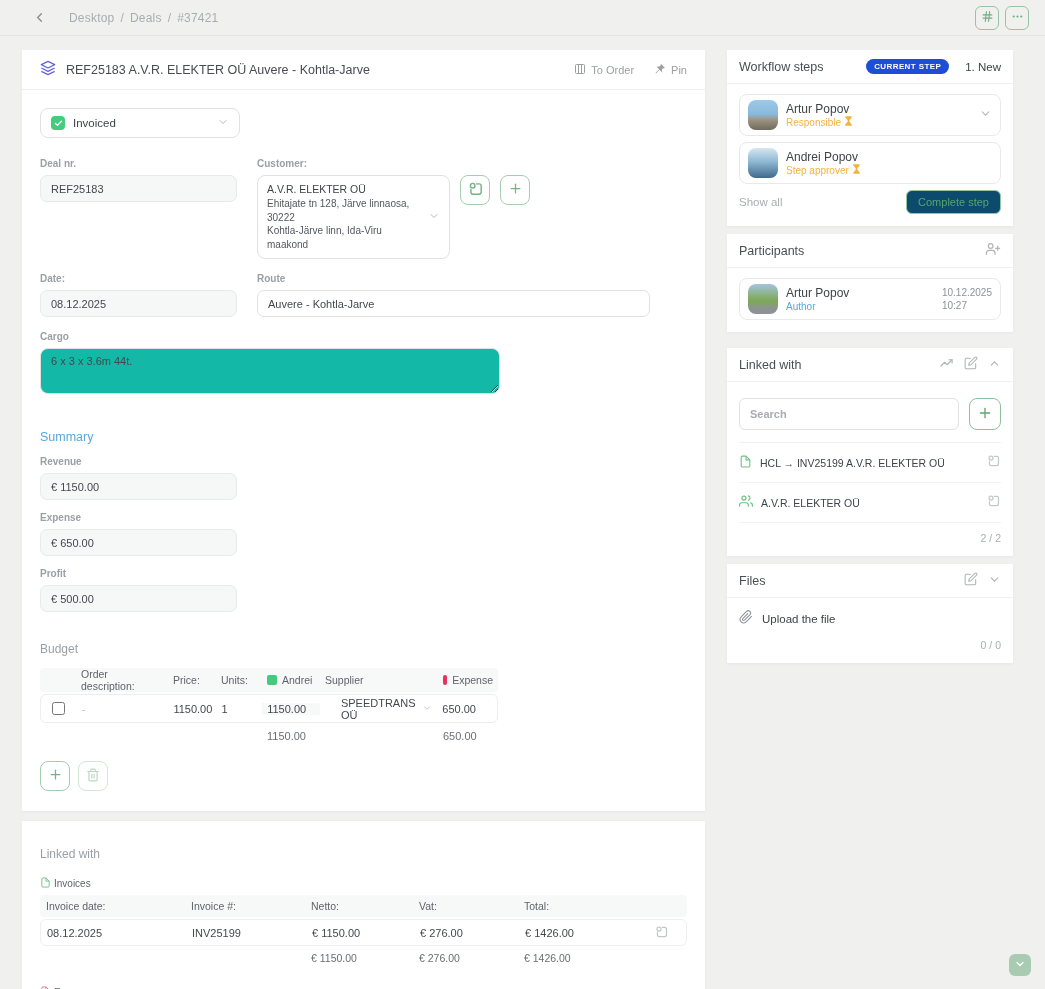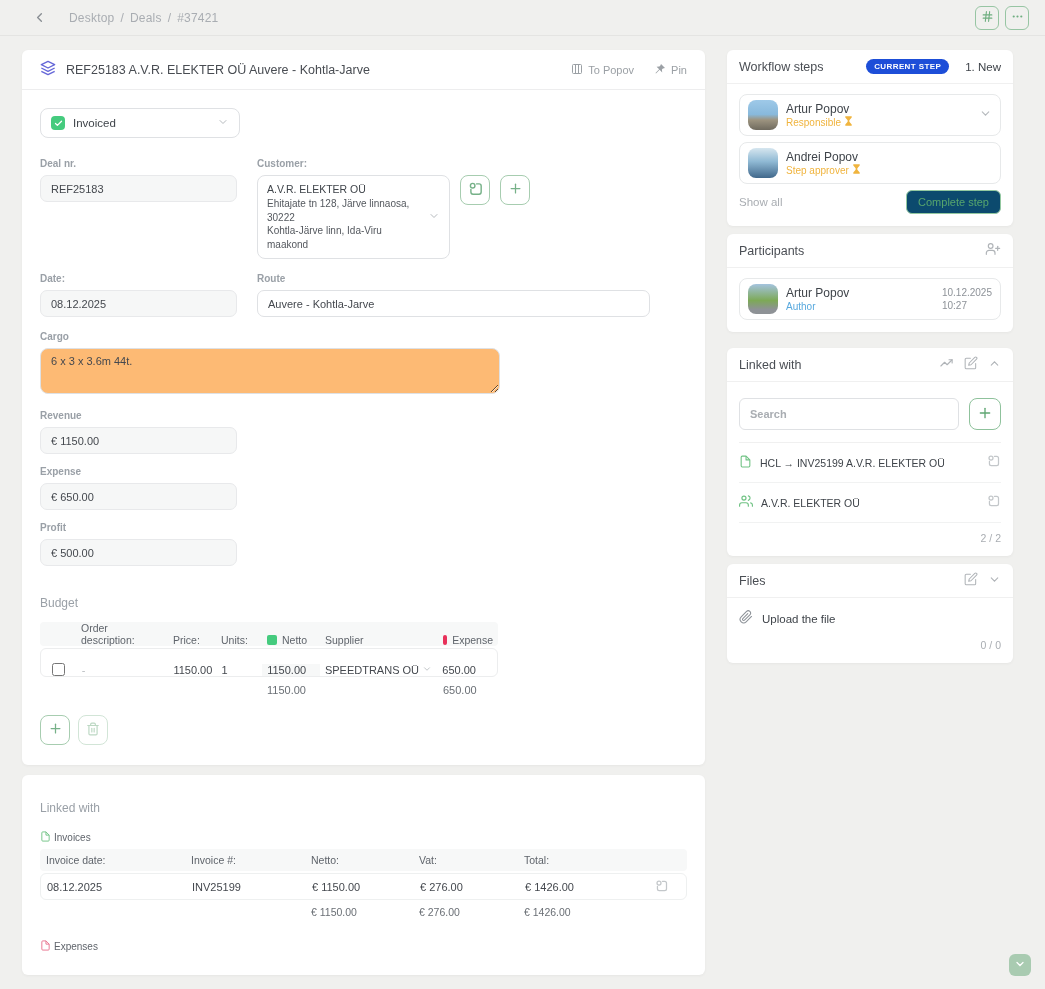--- a/index.html
+++ b/index.html
@@ -13,21 +13,21 @@
   .breadcrumb { font-size:12px; color:#a9adb2; letter-spacing:.2px; display:flex; gap:6px; }
   .breadcrumb .bc-item { cursor:pointer; }
   .topbar-spacer { flex:1; }
   .topbar-actions { display:flex; gap:6px; }
   .tb-btn { width:24px; height:24px; border:1px solid #97c5a3; border-radius:6px; background:transparent; color:#6fae80; display:flex; align-items:center; justify-content:center; cursor:pointer; font-family:inherit; }
 
   
   .layout { display:flex; gap:22px; padding:14px 22px 0; align-items:flex-start; }
   .main-col { width:683px; display:flex; flex-direction:column; gap:10px; }
   .sidebar { width:286px; display:flex; flex-direction:column; gap:8px; }
-  .card { background:#fff; border-radius:6px; box-shadow:0 1px 3px rgba(60,60,60,.05); }
+  .card { background:#fff; border-radius:0; box-shadow:0 1px 3px rgba(60,60,60,.05); }
 
   
   .main-card { padding:0 18px 20px; }
   .deal-header { height:40px; display:flex; align-items:center; gap:10px; border-bottom:1px solid #ededee; margin:0 -18px; padding:0 18px; }
   .deal-title { font-size:12.5px; font-weight:500; color:#484c52; }
   .header-actions { margin-left:auto; display:flex; gap:20px; }
   .h-action { display:flex; align-items:center; gap:5px; font-size:11px; color:#9ba0a5; cursor:pointer; }
 
   .status-select { margin-top:18px; width:200px; height:30px; border:1px solid #dfe1e4; border-radius:8px; display:flex; align-items:center; gap:8px; padding:0 10px; cursor:pointer; background:#fff; }
   .check-sq { width:14px; height:14px; border-radius:4px; background:#45cb7e; display:flex; align-items:center; justify-content:center; }
@@ -45,42 +45,42 @@
   .customer-wrap { display:flex; gap:10px; }
   .customer-box { width:193px; border:1px solid #dfe1e4; border-radius:8px; padding:7px 9px; display:flex; gap:6px; cursor:pointer; background:#fff; }
   .customer-lines { flex:1; }
   .cust-name { font-size:10.5px; color:#3f444a; margin-bottom:2px; }
   .cust-addr { font-size:10px; color:#54585e; line-height:1.35; }
   .customer-box .chev { color:#b6babe; align-self:center; }
   .sq-btn { width:30px; height:30px; border:1px solid #a7cdb0; border-radius:8px; background:#fff; color:#76b188; display:flex; align-items:center; justify-content:center; cursor:pointer; }
   .sq-btn.disabled { border-color:#d2e5d7; color:#bcd8c3; cursor:default; }
 
   .cargo-group { margin-top:14px; width:460px; }
-  .cargo-ta { width:100%; height:46px; border:1px solid #dfe1e4; border-radius:8px; background:#fdba74; font-family:inherit; font-size:11px; color:#44484e; padding:6px 10px; resize:both; }
+  .cargo-ta { width:100%; height:46px; border:1px solid #dfe1e4; border-radius:8px; background:#14b8a6; font-family:inherit; font-size:11px; color:#44484e; padding:6px 10px; resize:both; }
 
   .summary-title { margin-top:32px; font-size:12.5px; color:#58a9de; }
   .sum-group { margin-top:12px; width:197px; }
 
   .budget-title { margin-top:30px; font-size:12px; color:#9aa0a7; }
   .btable { margin-top:12px; width:458px; font-size:11px; }
-  .brow { display:flex; align-items:flex-end; }
+  .brow { display:flex; align-items:center; }
   .bhead { background:#f7f8f8; border-radius:4px; height:24px; font-size:10.5px; color:#5f646b; }
   .bcell { display:flex; align-items:center; padding:0 5px; gap:5px; }
   .c-check { width:36px; justify-content:center; }
   .c-desc { width:92px; }
   .c-price { width:48px; }
   .c-units { width:46px; }
   .c-summa { width:58px; }
   .c-supplier { width:118px; }
   .c-expense { width:60px; }
   .sq-mark { width:10px; height:10px; border-radius:2px; }
   .bdata { border:1px solid #ecedee; border-radius:6px; margin-top:2px; height:29px; color:#44484e; background:#fff; }
   .bdata .c-summa { background:#f7f8f8; }
   .bdata .dash { color:#b9bdc1; }
-  .supplier-select { display:flex; align-items:center; width:100%; cursor:pointer; }
+  .supplier-select { display:flex; align-items:center; width:100%; cursor:pointer;margin-left:16px; }
   .supplier-select .chev { margin-left:auto; color:#b6babe; }
   .btotals { height:26px; color:#6a6f75; align-items:center; }
   .btn-row { margin-top:12px; display:flex; gap:8px; }
 
   
   .bottom-card { padding:16px 18px 22px; }
   .lw-title { font-size:12px; color:#9aa0a7; margin-top:10px; }
   .subsec { display:flex; align-items:center; gap:3px; margin-top:16px; font-size:10px; color:#5f646b; }
   .ltable { width:100%; font-size:11px; margin-top:5px; }
   .lrow { display:flex; align-items:center; }
@@ -173,21 +173,21 @@
             </svg>
         </span>
         <span class="deal-title">REF25183 A.V.R. ELEKTER OÜ Auvere - Kohtla-Jarve</span>
         <div class="header-actions">
           <span class="h-action">
             <span class="icon"><svg width="12" height="12" viewBox="0 0 24 24" fill="none" stroke="#9ba0a5" stroke-width="2">
                   <rect x="3" y="3" width="18" height="18" rx="2"></rect>
                   <line x1="9" y1="3" x2="9" y2="21"></line>
                   <line x1="15" y1="3" x2="15" y2="21"></line>
                 </svg></span>
-            <span>To Popov</span>
+            <span>To Order</span>
           </span>
           <span class="h-action">
             <span class="icon"><svg width="12" height="12" viewBox="0 0 24 24" fill="#9ba0a5">
                   <path d="M14 2l8 8-4.2 1.2-2 2 .6 5.6-5.1-5.1L4 21l-1-1 7.3-7.3-5.1-5.1L10.8 7l2-2z"></path>
                 </svg></span>
             <span>Pin</span>
           </span>
         </div>
       </div>
 
@@ -246,20 +246,21 @@
           <label class="flabel">Route</label>
           <input class="finput white" value="Auvere - Kohtla-Jarve" style="">
         </div>
       </div>
 
       <div class="cargo-group">
         <label class="flabel">Cargo</label>
         <textarea class="cargo-ta" style="">6 x 3 x 3.6m 44t.</textarea>
       </div>
 
+      <div class="summary-title">Summary</div>
 
       <div class="sum-group">
         <label class="flabel">Revenue</label>
         <input class="finput" readonly="" value="€ 1150.00" style="">
       </div>
       <div class="sum-group">
         <label class="flabel">Expense</label>
         <input class="finput" readonly="" value="€ 650.00" style="">
       </div>
       <div class="sum-group">
@@ -270,21 +271,21 @@
       <div class="budget-title">Budget</div>
 
       <div class="btable">
         <div class="brow bhead">
           <div class="bcell c-check"></div>
           <div class="bcell c-desc">Order description:</div>
           <div class="bcell c-price">Price:</div>
           <div class="bcell c-units">Units:</div>
           <div class="bcell c-summa">
               <span class="sq-mark" style="background:#45cb7e;"></span>
-              <span>Netto</span>
+              <span>Andrei</span>
             </div>
           <div class="bcell c-supplier">Supplier</div>
           <div class="bcell c-expense">
               <span class="sq-mark" style="background:#e8315a;"></span>
               <span>Expense</span>
             </div>
         </div>
         <div class="brow bdata">
           <div class="bcell c-check">
               <input type="checkbox" style="">

